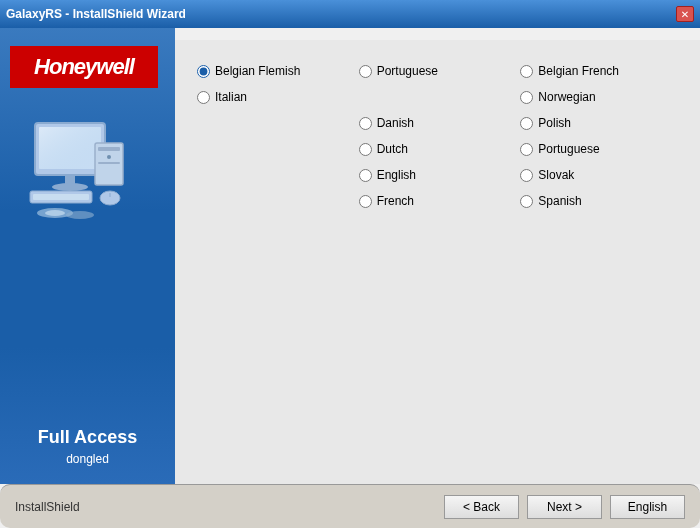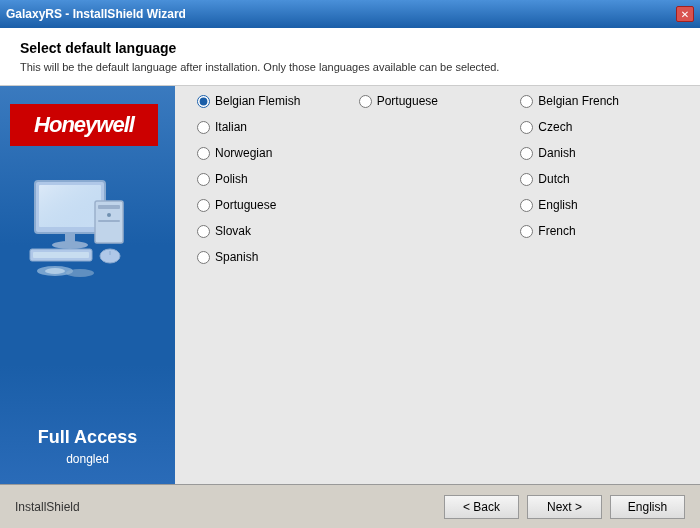--- a/index.html
+++ b/index.html
@@ -113,22 +113,23 @@
       font-weight: bold;
       margin-bottom: 4px;
     }
     .sidebar-dongled {
       font-size: 12px;
     }
 
     
     .right-panel {
       flex: 1;
-      padding: 4px 20px 10px 20px;
+      padding: 20px 20px 10px 20px;
       background: #e8e8e8;
+      margin-top: 12px;
     }
 
     .languages-grid {
       display: grid;
       grid-template-columns: 1fr 1fr 1fr;
       gap: 0;
       row-gap: 4px;
     }
 
     .radio-item {
@@ -150,20 +151,21 @@
 
     
     .footer {
       height: 44px;
       background: #d4d0c8;
       border-top: 1px solid #999;
       display: flex;
       align-items: center;
       justify-content: space-between;
       padding: 0 15px;
+      border-radius: 10px;
     }
 
     .footer-brand {
       font-size: 12px;
       color: #333;
     }
 
     .footer-buttons {
       display: flex;
       gap: 8px;
@@ -188,24 +190,20 @@
 </head>
 <body>
 
 <div class="title-bar">
   <span>GalaxyRS - InstallShield Wizard</span>
   <button class="title-bar-close">✕</button>
 </div>
 
 <div class="dialog">
 
-  <div class="header-area">
-    <div class="header-title">Select default language</div>
-    <div class="header-desc">This will be the default language after installation. Only those languages available can be selected.</div>
-  </div>
 
   <div class="content-area">
 
     <div class="sidebar">
       <div class="honeywell-logo">Honeywell</div>
       <div class="computer-graphic">
         <svg class="computer-svg" viewBox="0 0 120 120" xmlns="http://www.w3.org/2000/svg">
 
           <rect x="20" y="10" width="70" height="52" rx="3" fill="#b0c8e8" stroke="#8aaad0" stroke-width="2"></rect>
           <rect x="24" y="14" width="62" height="42" rx="1" fill="#cde0f5"></rect>
@@ -258,24 +256,20 @@
           <div class="radio-item">
             <input type="radio" name="language" id="belgian-french" style="">
             <label for="belgian-french">Belgian French</label>
           </div>
           <div class="radio-item">
             <input type="radio" name="language" id="italian" style="">
             <label for="italian">Italian</label>
           </div>
           <div></div>
           <div class="radio-item">
-            <input type="radio" name="language" id="czech" style="">
-            <label for="czech">Czech</label>
-          </div>
-          <div class="radio-item">
             <input type="radio" name="language" id="norwegian" style="">
             <label for="norwegian">Norwegian</label>
           </div>
           <div></div>
           <div class="radio-item">
             <input type="radio" name="language" id="danish" style="">
             <label for="danish">Danish</label>
           </div>
           <div class="radio-item">
             <input type="radio" name="language" id="polish" style="">

